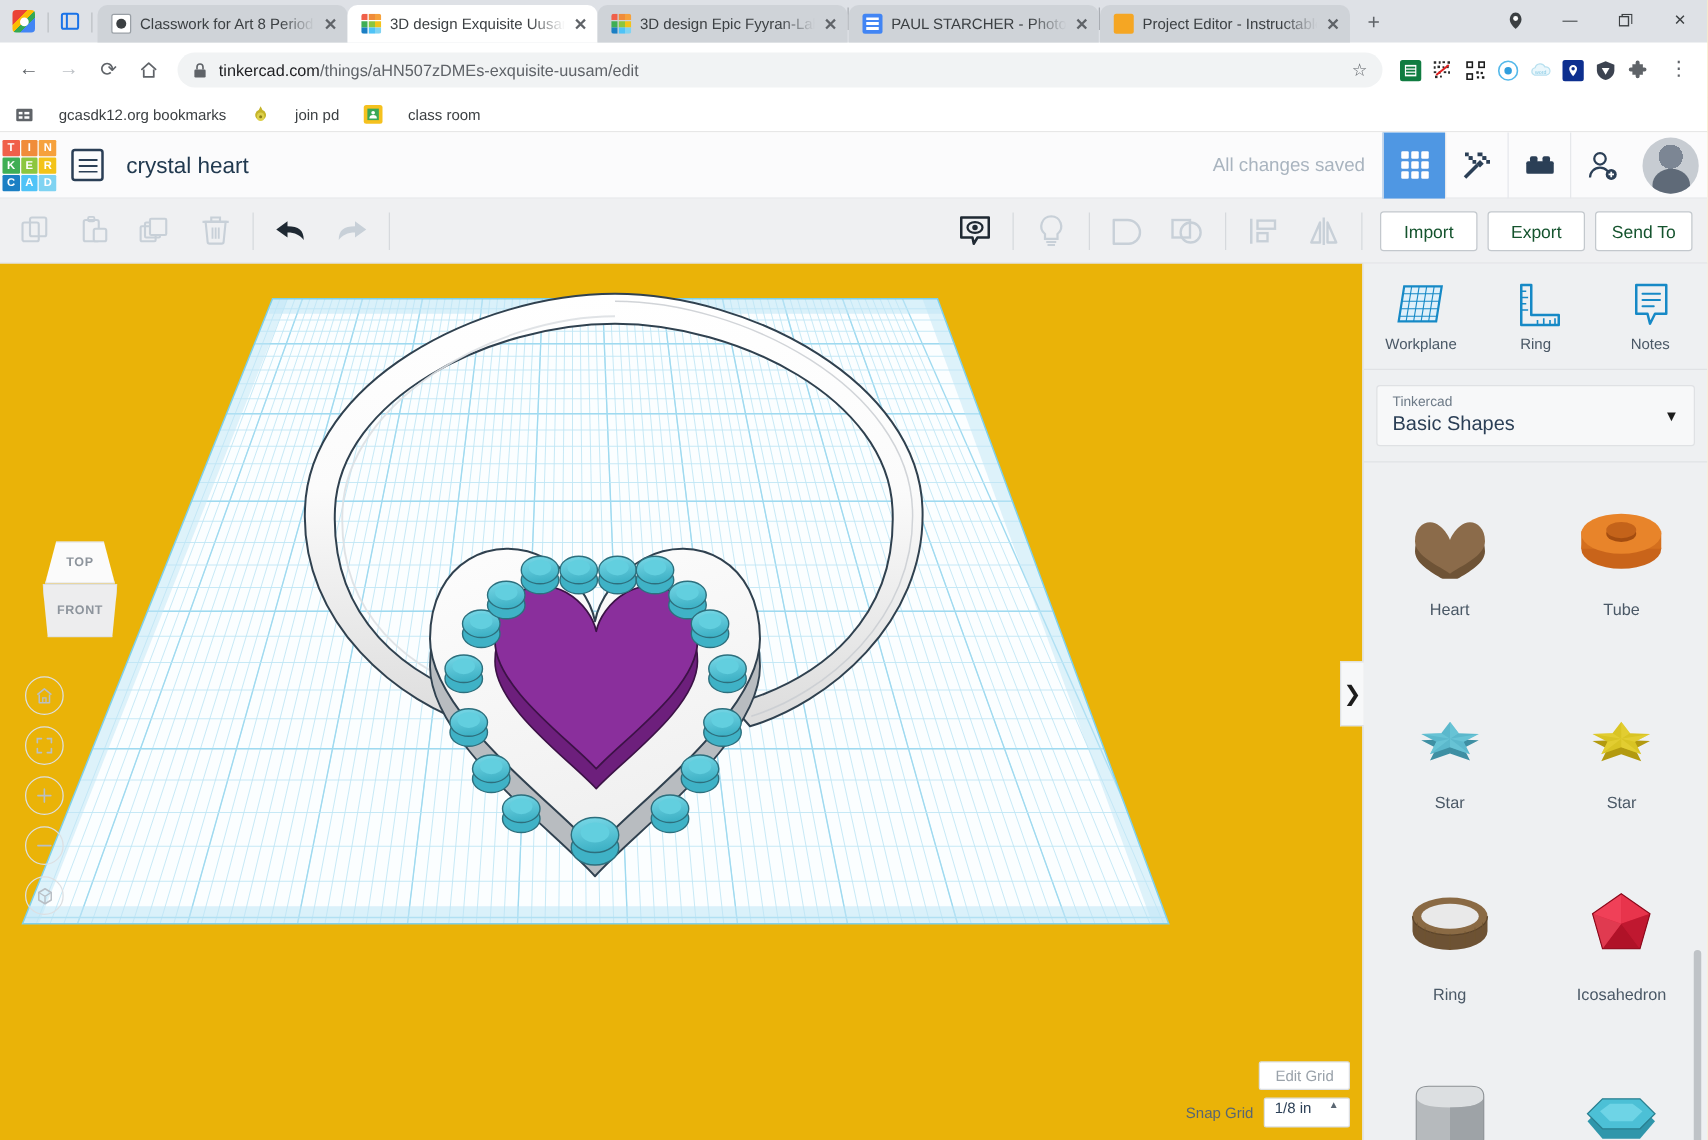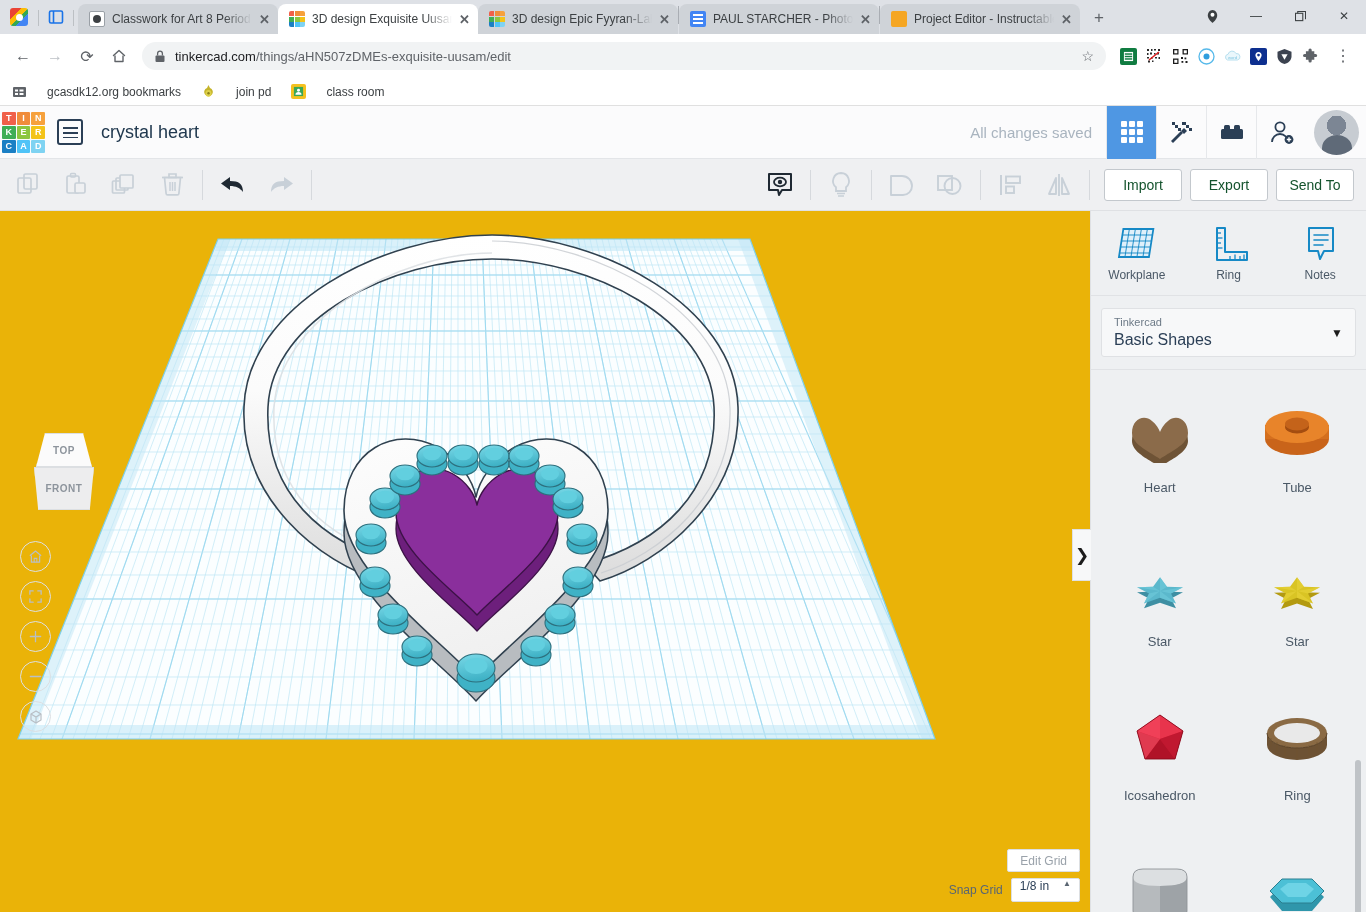--- a/index.html
+++ b/index.html
@@ -1049,37 +1049,20 @@
                     <path d="M0,-22 L7,-7 L23,-6 L11,4 L16,20 L0,11 L-16,20 L-11,4 L-23,-6 L-7,-7z" transform="scale(1,0.62)" fill="#d9c424"></path>
                     <path d="M0,-22 L0,0 L7,-7z M23,-6 L0,0 L11,4z M16,20 L0,0 L0,11z M-16,20 L0,0 L-11,4z M-23,-6 L0,0 L-7,-7z" transform="scale(1,0.62)" fill="#e8d43a" opacity=".6"></path>
                   </g>
                 </svg>
             </div>
             <div class="shape-label">Star</div>
           </div>
 
           <div class="shape-cell">
             <div class="shape-art">
-              <svg width="80" height="62" viewBox="0 0 80 62">
-                  <g transform="translate(40,31)">
-                    <polygon points="0,-26 23,-10 15,18 -15,18 -23,-10" fill="#d8203a"></polygon>
-                    <polygon points="0,-26 23,-10 0,-2" fill="#e8344c"></polygon>
-                    <polygon points="23,-10 15,18 0,-2" fill="#c01830"></polygon>
-                    <polygon points="15,18 -15,18 0,-2" fill="#b01228"></polygon>
-                    <polygon points="-15,18 -23,-10 0,-2" fill="#e03a50"></polygon>
-                    <polygon points="-23,-10 0,-26 0,-2" fill="#f04058"></polygon>
-                    <polygon points="0,-26 23,-10 15,18 -15,18 -23,-10" fill="none" stroke="#8a0a1c" stroke-width="0.9"></polygon>
-                  </g>
-                </svg>
-            </div>
-            <div class="shape-label">Icosahedron</div>
-          </div>
-
-          <div class="shape-cell">
-            <div class="shape-art">
               <svg width="80" height="60" viewBox="0 0 80 60">
                   <path d="M10,22 a30,15 0 0 0 60,0 v12 a30,15 0 0 1-60,0z" fill="#6d5234"></path>
                   <ellipse cx="40" cy="22" rx="30" ry="15" fill="#8a6a44"></ellipse>
                   <ellipse cx="40" cy="22" rx="23" ry="10" fill="#e9e9e9"></ellipse>
                   <path d="M10,22 a30,15 0 0 0 60,0" fill="none" stroke="#5b4328" stroke-width="1"></path>
                   <g stroke="#71552f" stroke-width="0.7" opacity=".8">
                     <line x1="14" y1="27" x2="14" y2="36"></line>
                     <line x1="20" y1="31" x2="20" y2="41"></line>
                     <line x1="28" y1="34" x2="28" y2="45"></line>
                     <line x1="40" y1="36" x2="40" y2="48"></line>
@@ -1087,20 +1070,37 @@
                     <line x1="60" y1="31" x2="60" y2="41"></line>
                     <line x1="66" y1="27" x2="66" y2="36"></line>
                   </g>
                 </svg>
             </div>
             <div class="shape-label">Ring</div>
           </div>
 
           <div class="shape-cell">
             <div class="shape-art">
+              <svg width="80" height="62" viewBox="0 0 80 62">
+                  <g transform="translate(40,31)">
+                    <polygon points="0,-26 23,-10 15,18 -15,18 -23,-10" fill="#d8203a"></polygon>
+                    <polygon points="0,-26 23,-10 0,-2" fill="#e8344c"></polygon>
+                    <polygon points="23,-10 15,18 0,-2" fill="#c01830"></polygon>
+                    <polygon points="15,18 -15,18 0,-2" fill="#b01228"></polygon>
+                    <polygon points="-15,18 -23,-10 0,-2" fill="#e03a50"></polygon>
+                    <polygon points="-23,-10 0,-26 0,-2" fill="#f04058"></polygon>
+                    <polygon points="0,-26 23,-10 15,18 -15,18 -23,-10" fill="none" stroke="#8a0a1c" stroke-width="0.9"></polygon>
+                  </g>
+                </svg>
+            </div>
+            <div class="shape-label">Icosahedron</div>
+          </div>
+
+          <div class="shape-cell">
+            <div class="shape-art">
               <svg width="82" height="72" viewBox="0 0 82 72">
                   <path d="M14,18 q0,-8 10,-8 h34 q10,0 10,8 v34 q0,10 -14,10 h-26 q-14,0 -14,-10z" fill="#b6babd"></path>
                   <path d="M14,18 q0,-8 10,-8 h34 q10,0 10,8 q0,9 -27,9 q-27,0 -27,-9z" fill="#dcdfe1"></path>
                   <path d="M41,27 q27,0 27,-9 v34 q0,10 -14,10 q-13,0 -13,-10z" fill="#9ea3a7"></path>
                   <path d="M14,18 q0,-8 10,-8 h34 q10,0 10,8 v34 q0,10 -14,10 h-26 q-14,0 -14,-10z" fill="none" stroke="#8e9397" stroke-width="0.9"></path>
                 </svg>
             </div>
             <div class="shape-label"></div>
           </div>
 

